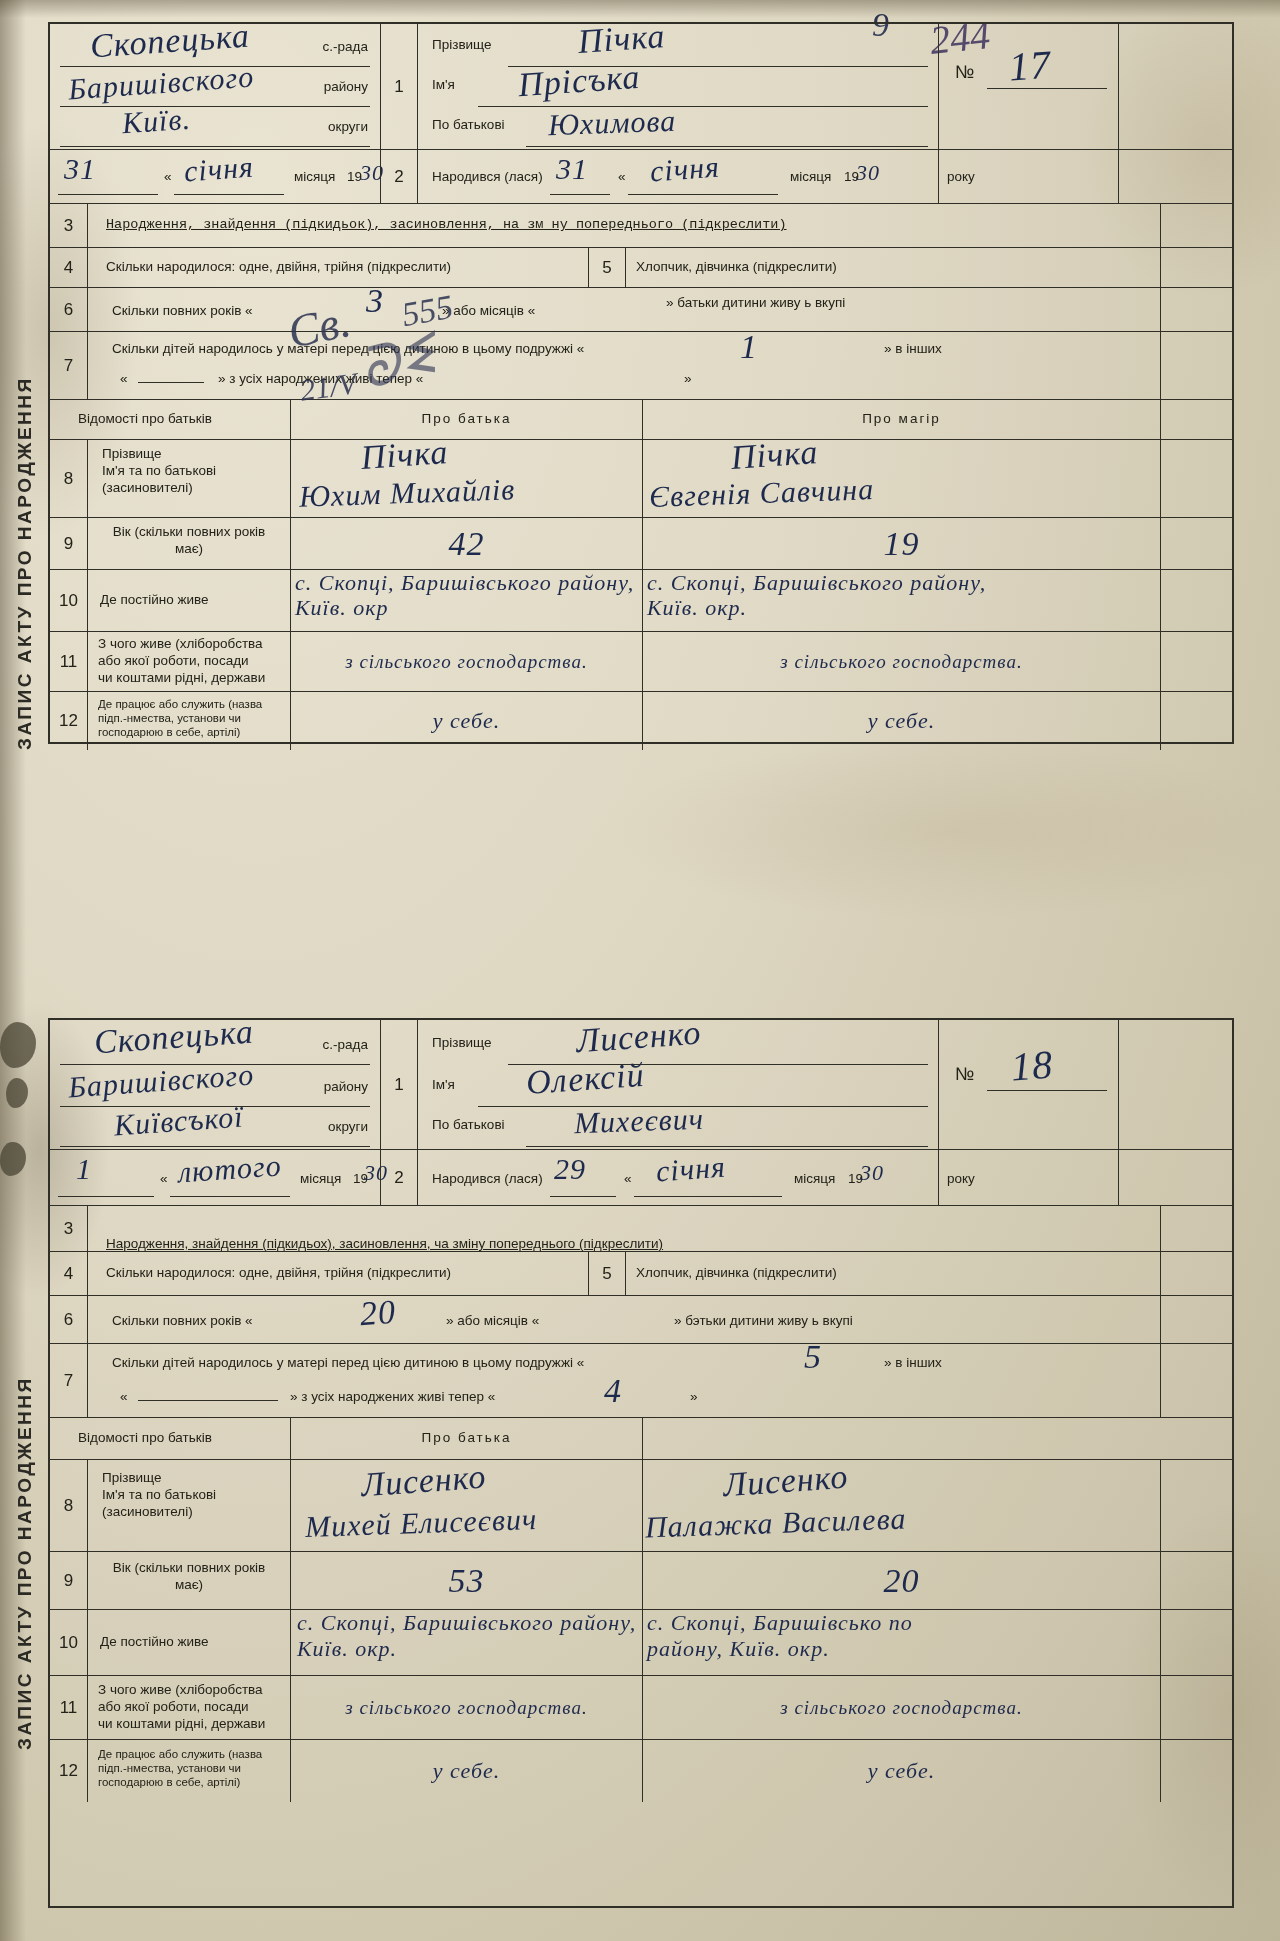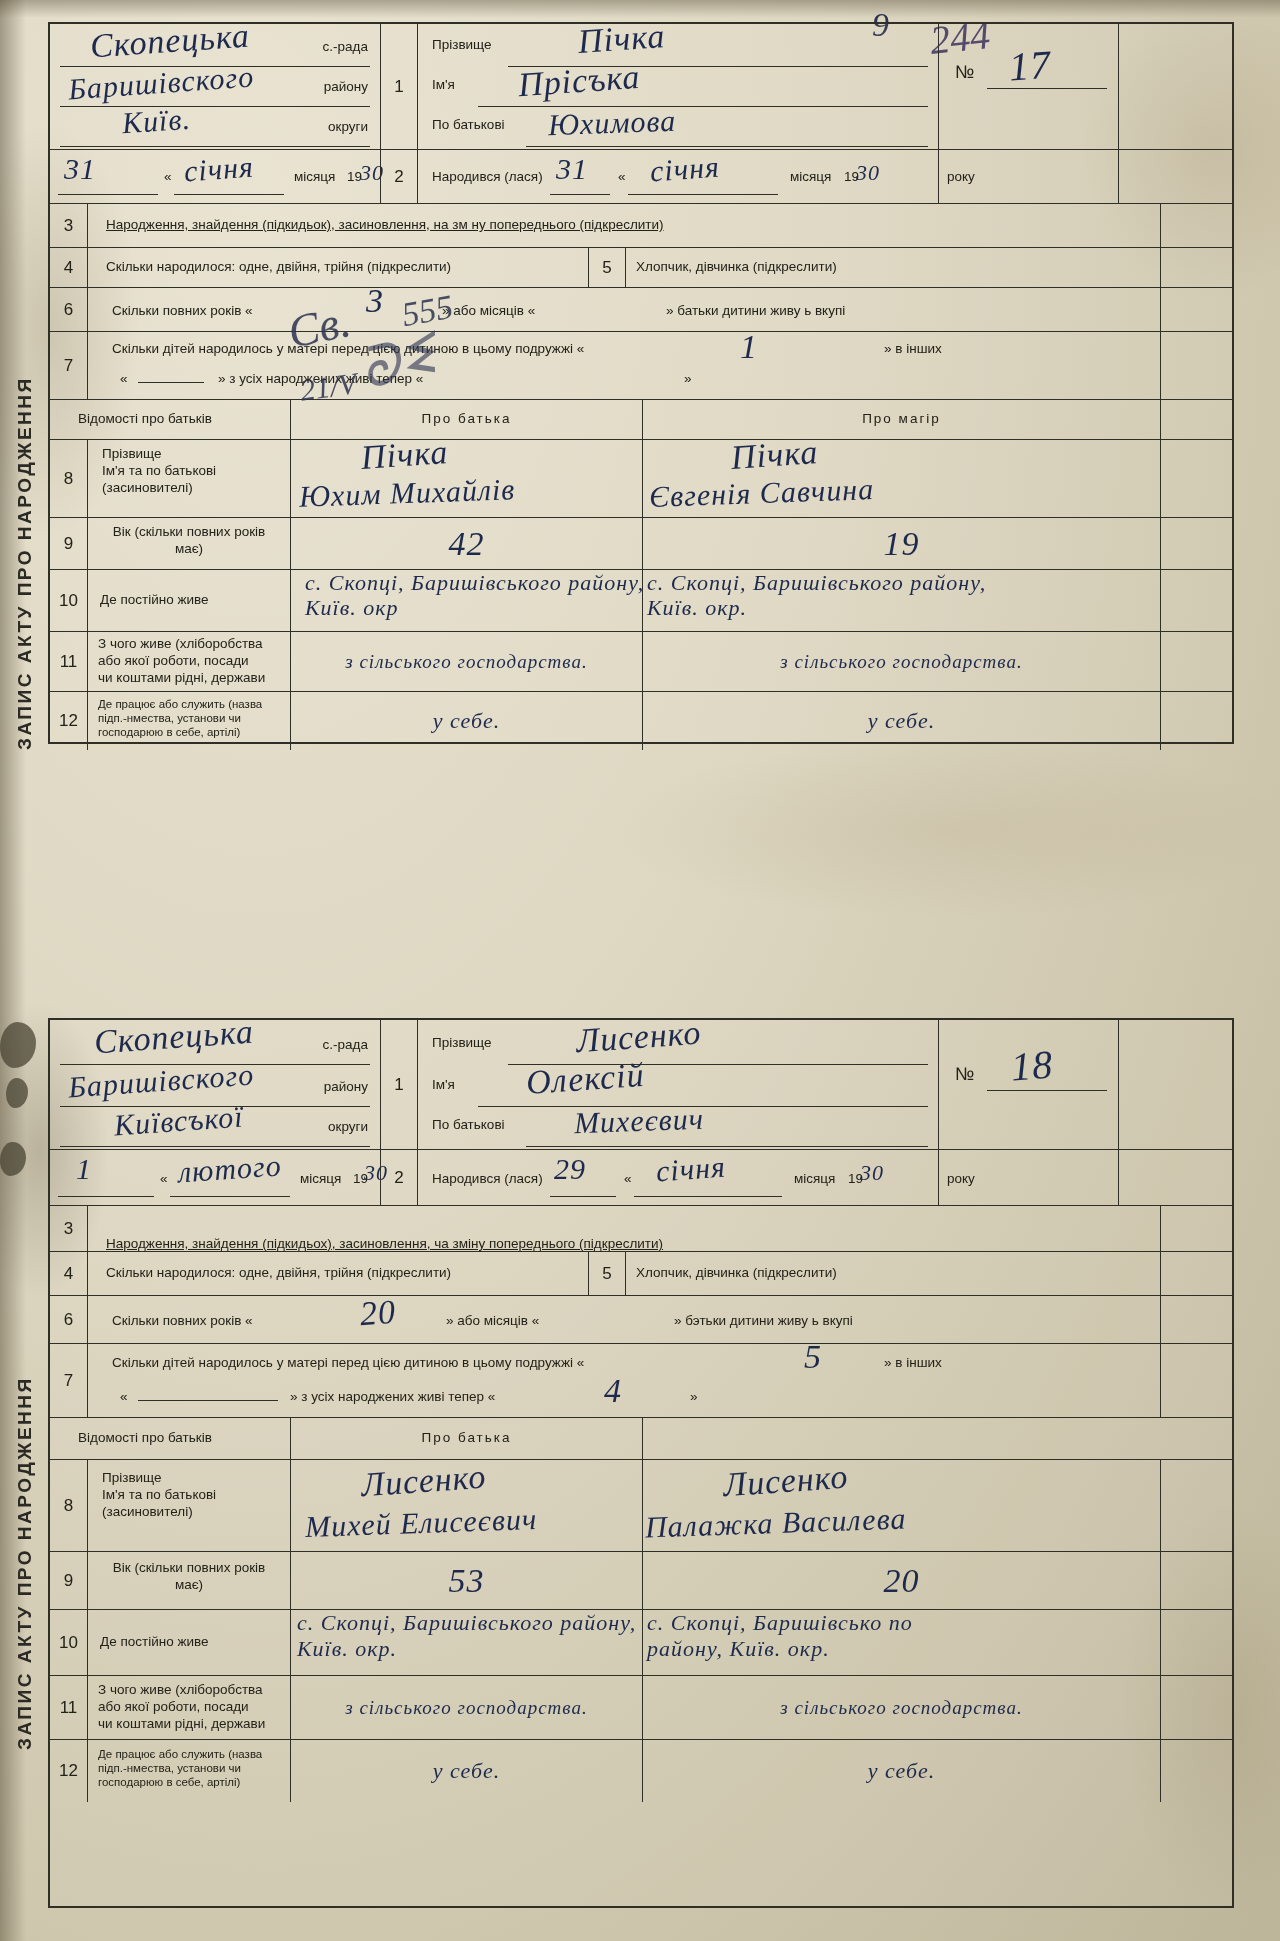--- a/index.html
+++ b/index.html
@@ -207,21 +207,21 @@
       </div>
       <div class="cell bl flexc" style="width:180px; position:relative;">
         <div class="abs lbl" style="left:2px; top:16px;">року</div>
       </div>
       <div class="cell bl" style="width:72px;"></div>
     </div>
 
     <div class="row" style="height:44px;">
       <div class="cell num br">3</div>
       <div class="cell flexc" style="flex:1;">
-        <span class="lbl under" style="padding-left:18px;">Народження, знайдення (підкидьок), засиновлення, на зм ну попереднього (підкреслити)</span>
+        <span class="lbl under" style="padding-left:18px;font-family:Liberation Mono, monospace;">Народження, знайдення (підкидьок), засиновлення, на зм ну попереднього (підкреслити)</span>
       </div>
       <div class="cell bl" style="width:72px;"></div>
     </div>
 
     <div class="row" style="height:40px;">
       <div class="cell num br">4</div>
       <div class="cell flexc" style="width:500px;">
         <span class="lbl" style="padding-left:18px;">Скільки народилося: одне, двійня, трійня (підкреслити)</span>
       </div>
       <div class="cell num bl br">5</div>
@@ -230,21 +230,21 @@
       </div>
       <div class="cell bl" style="width:72px;"></div>
     </div>
 
     <div class="row" style="height:44px;">
       <div class="cell num br">6</div>
       <div class="cell" style="flex:1; position:relative;">
         <span class="abs lbl" style="left:18px; top:12px;">Скільки повних років «</span>
         <span class="abs hand big" style="left:278px; top:-6px;">3</span>
         <span class="abs lbl" style="left:348px; top:12px;">» або місяців «</span>
-        <span class="abs lbl" style="left:572px; top:12px;">» батьки дитини живу ь вкупі</span>
+        <span class="abs lbl" style="left:572px; top:4px;">» батьки дитини живу ь вкупі</span>
       </div>
       <div class="cell bl" style="width:72px;"></div>
     </div>
 
     <div class="row" style="height:68px;">
       <div class="cell num br">7</div>
       <div class="cell" style="flex:1; position:relative;">
         <span class="abs lbl" style="left:18px; top:6px;">Скільки дітей народилось у матері перед цією дитиною в цьому подружжі «</span>
         <span class="abs hand big" style="left:652px; top:-4px;">1</span>
         <span class="abs lbl" style="left:790px; top:6px;">» в інших</span>
@@ -298,21 +298,21 @@
       </div>
       <div class="cell bl" style="width:72px;"></div>
     </div>
 
     <div class="row" style="height:62px;">
       <div class="cell num br">10</div>
       <div class="cell flexc" style="width:202px;">
         <span class="lbl" style="padding-left:12px;">Де постійно живе</span>
       </div>
       <div class="cell bl" style="width:352px; position:relative;">
-        <span class="abs hand sm" style="left:14px; top:0px; white-space:normal; line-height:1.15; width:345px;">с. Скопці, Баришівського району, Київ. окр</span>
+        <span class="abs hand sm" style="left:4px; top:0px; white-space:normal; line-height:1.15; width:345px;">с. Скопці, Баришівського району, Київ. окр</span>
       </div>
       <div class="cell bl" style="flex:1; position:relative;">
         <span class="abs hand sm" style="left:4px; top:0px; white-space:normal; line-height:1.15; width:340px;">с. Скопці, Баришівського району, Київ. окр.</span>
       </div>
       <div class="cell bl" style="width:72px;"></div>
     </div>
 
     <div class="row" style="height:60px;">
       <div class="cell num br">11</div>
       <div class="cell" style="width:202px;">

